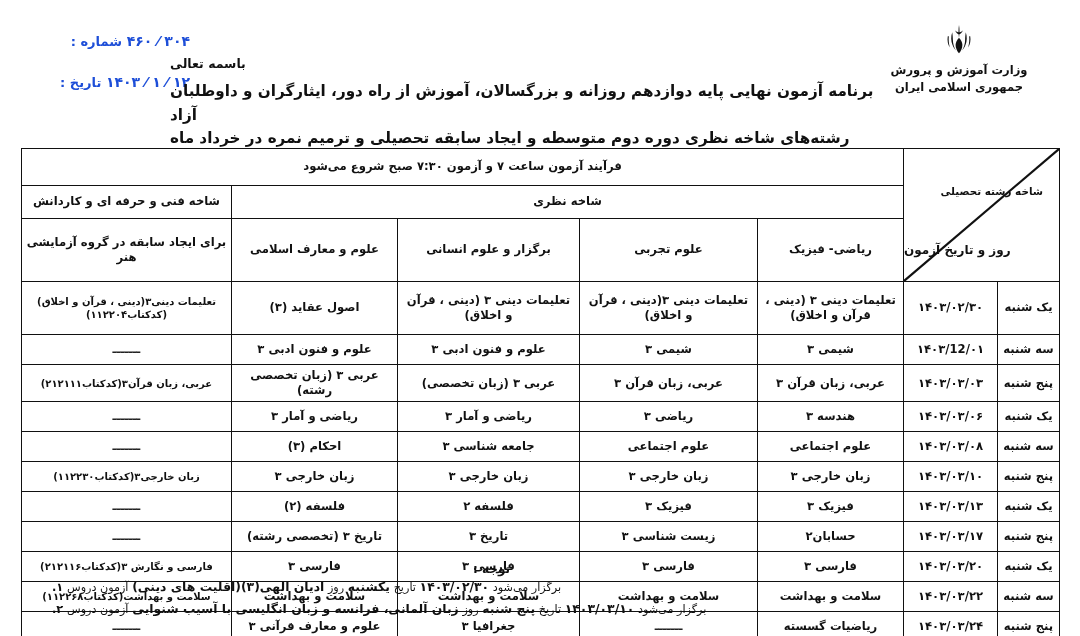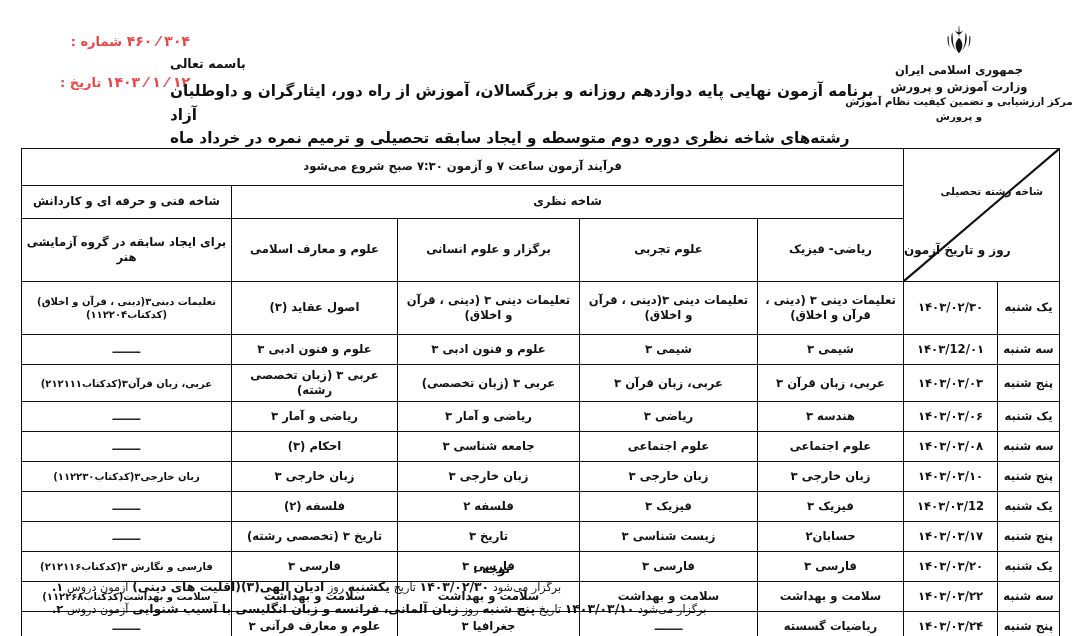--- a/index.html
+++ b/index.html
@@ -30,21 +30,21 @@
   }
 
   
   .stamp-block {
     position: absolute;
     top: 34px;
     left: 8px;
     width: 186px;
     text-align: right;
     direction: rtl;
-    color: #ef4444;
+    color: #1d4ed8;
     font-size: 13.5px;
     line-height: 1.05;
   }
   .stamp-row {
     display: block;
     white-space: nowrap;
     margin-bottom: 26px;
     font-weight: 700;
   }
   .stamp-label { font-size: 13px; }
@@ -261,23 +261,22 @@
         <g fill="#111111">
           <path d="M50 8 C48 22 48 34 50 46 C52 34 52 22 50 8 Z"></path>
           <path d="M50 46 C44 52 40 60 40 68 C40 80 46 88 50 92 C54 88 60 80 60 68 C60 60 56 52 50 46 Z"></path>
           <path d="M30 30 C26 42 26 56 31 68 C33 74 37 80 41 84 C35 74 32 62 32 52 C32 44 31 36 30 30 Z"></path>
           <path d="M70 30 C74 42 74 56 69 68 C67 74 63 80 59 84 C65 74 68 62 68 52 C68 44 69 36 70 30 Z"></path>
           <path d="M17 42 C15 54 17 66 23 75 C20 64 19 52 20 42 Z"></path>
           <path d="M83 42 C85 54 83 66 77 75 C80 64 81 52 80 42 Z"></path>
           <path d="M38 24 C42 28 46 30 50 30 C54 30 58 28 62 24 C58 32 54 36 50 36 C46 36 42 32 38 24 Z"></path>
         </g>
       </svg>
+      <span class="org-line org-2">وزارت آموزش و پرورش</span>
       <span class="org-line org-1">جمهوری اسلامی ایران</span>
-      <span class="org-line org-2">وزارت آموزش و پرورش</span>
-      <span class="org-line org-3">مرکز ارزشیابی و تضمین کیفیت نظام آموزش و پرورش</span>
     </div>
   </div>
 
   <div class="tbl-wrap">
     <table class="sched">
       <colgroup>
         <col style="width:62px">
         <col style="width:94px">
         <col style="width:146px">
         <col style="width:178px">
@@ -365,21 +364,21 @@
           <td class="date">۱۴۰۳/۰۳/۱۰</td>
           <td class="subj">زبان خارجی ۳</td>
           <td class="subj">زبان خارجی ۳</td>
           <td class="subj">زبان خارجی ۳</td>
           <td class="subj">زبان خارجی ۳</td>
           <td class="subj small">زبان خارجی۳(کدکتاب۱۱۲۲۳۰)</td>
         </tr>
 
         <tr class="r-norm">
           <td class="day">یک شنبه</td>
-          <td class="date">۱۴۰۳/۰۳/12</td>
+          <td class="date">۱۴۰۳/۰۳/۱۳</td>
           <td class="subj">فیزیک ۳</td>
           <td class="subj">فیزیک ۳</td>
           <td class="subj">فلسفه ۲</td>
           <td class="subj">فلسفه (۲)</td>
           <td class="subj dash">ـــــــ</td>
         </tr>
 
         <tr class="r-norm">
           <td class="day">پنج شنبه</td>
           <td class="date">۱۴۰۳/۰۳/۱۷</td>

